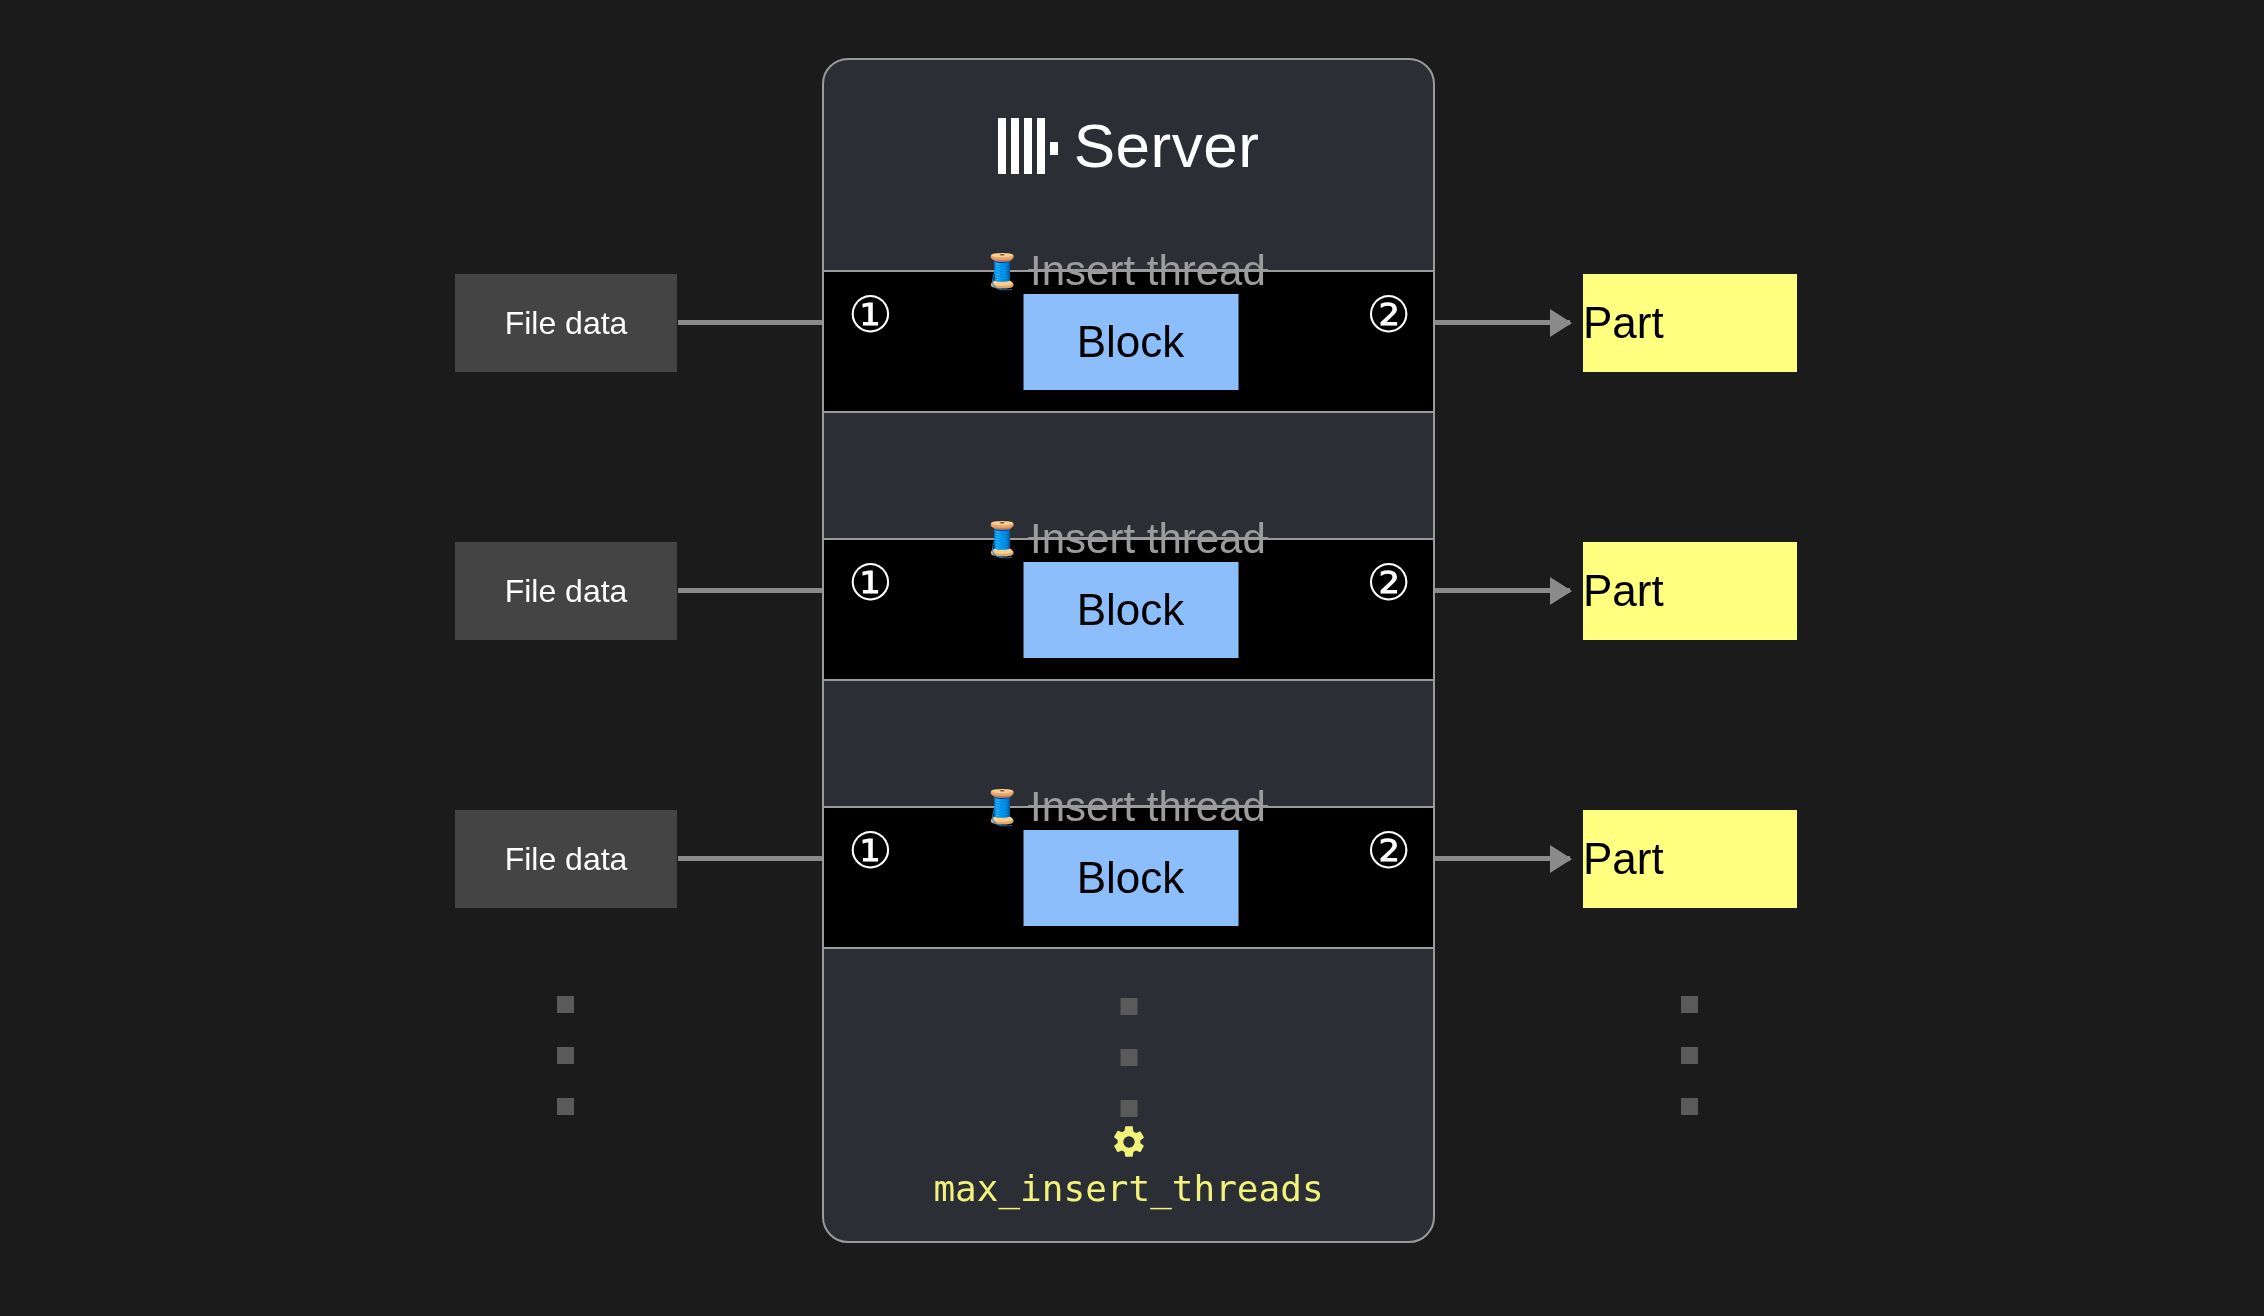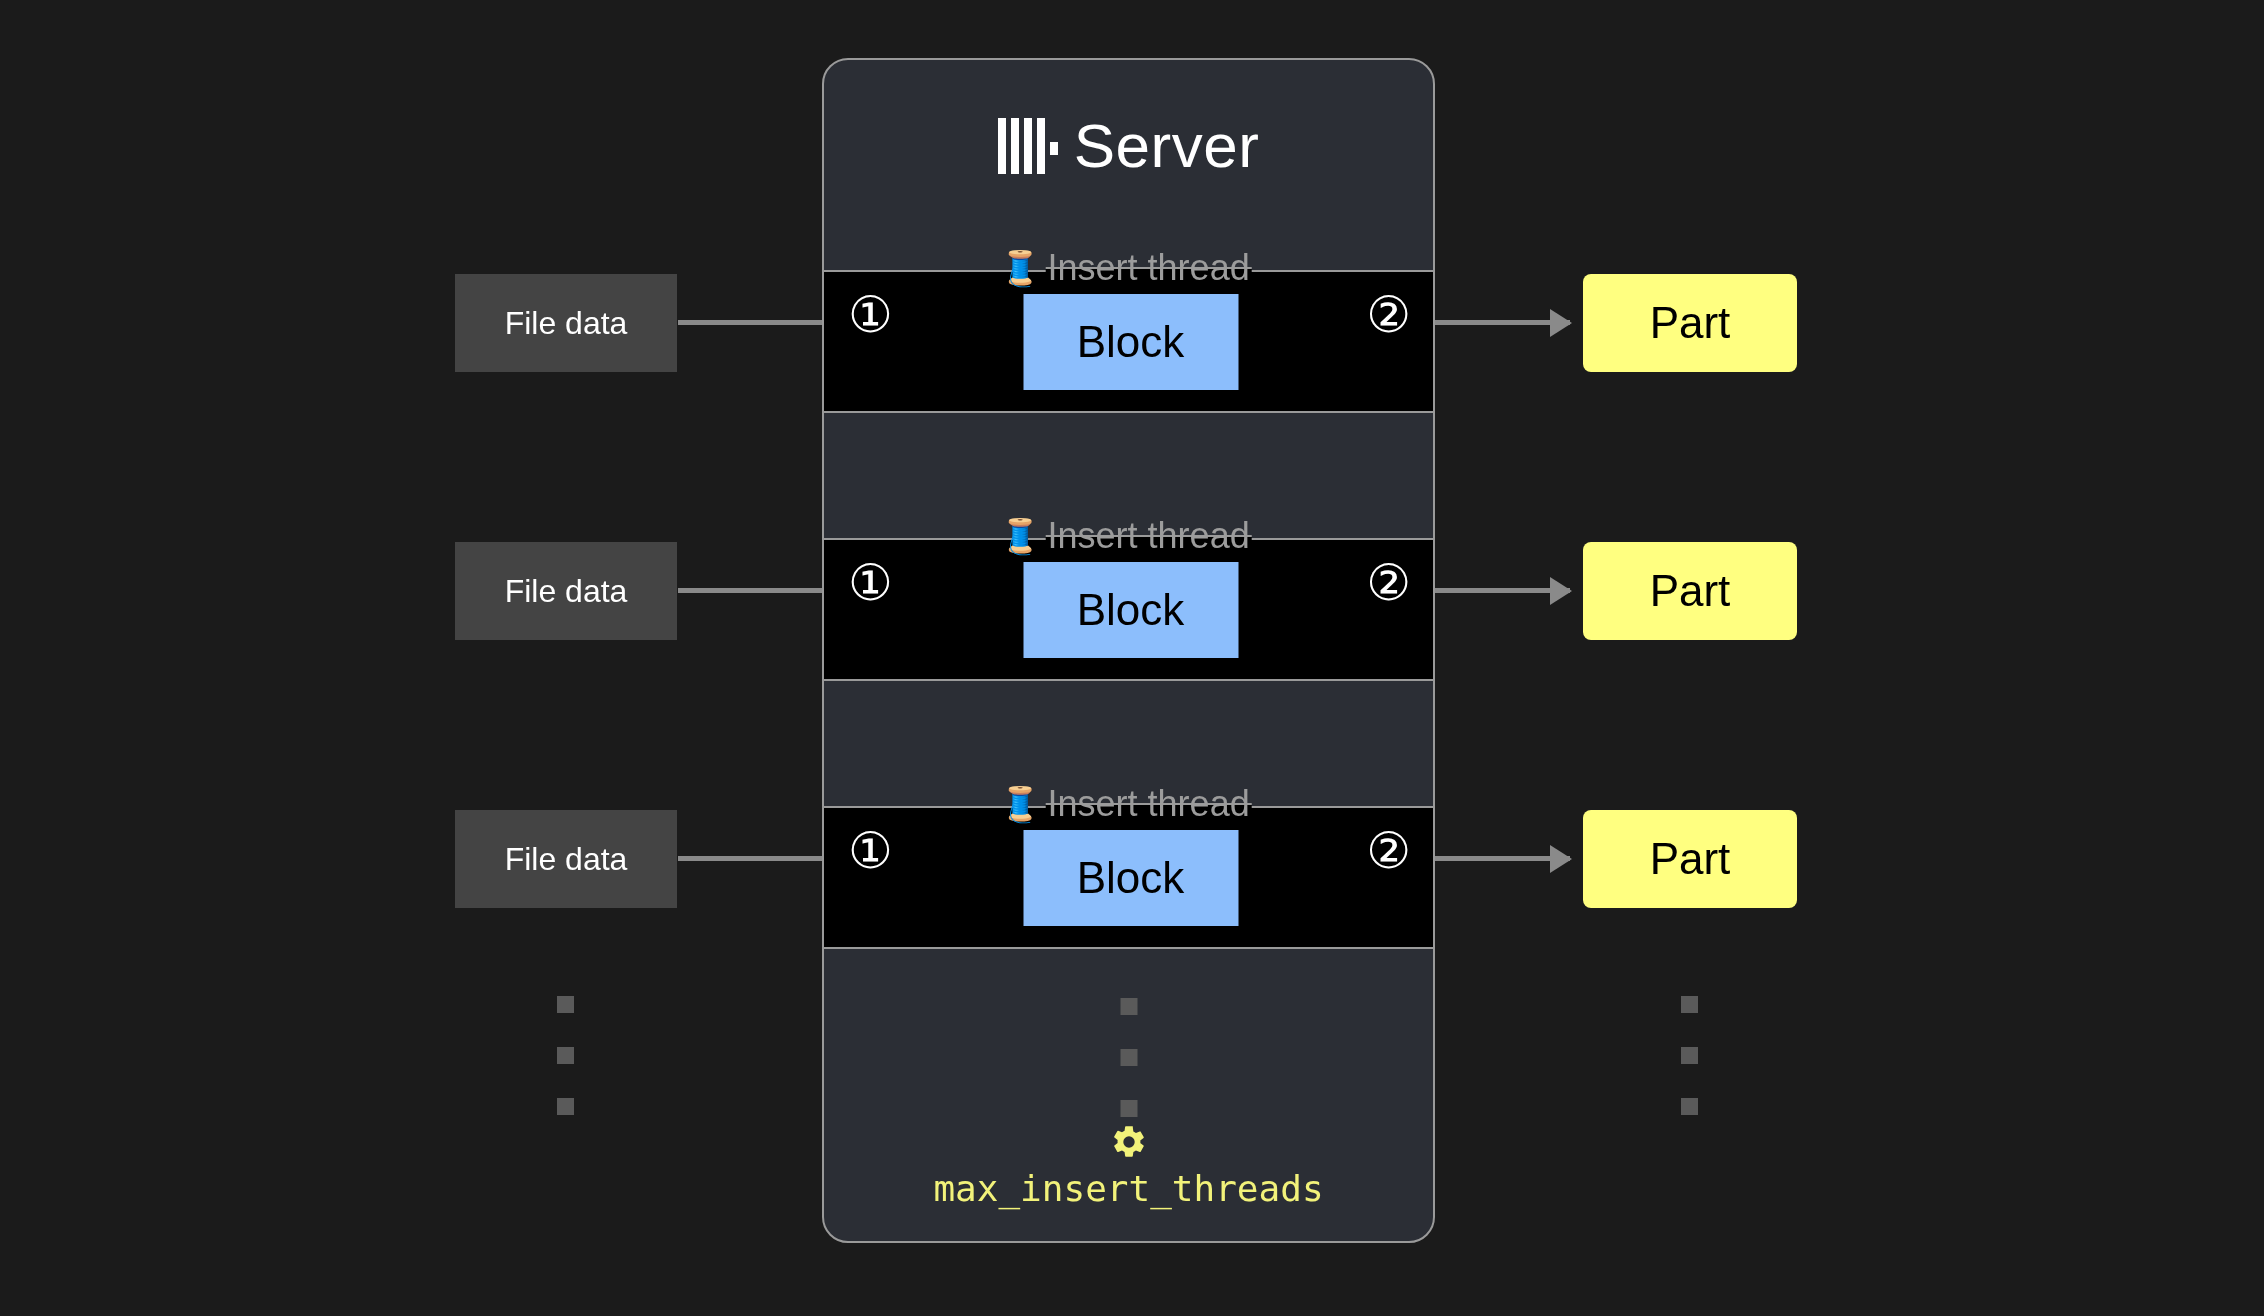--- a/index.html
+++ b/index.html
@@ -82,21 +82,21 @@
     gap: 4px;
     background: transparent;
     white-space: nowrap;
   }
   .thread-legend .spool {
     font-size: 34px;
     line-height: 1;
   }
   .thread-legend .legend-text {
     color: #9c9c9c;
-    font-size: 36px;
+    font-size: 42px;
     line-height: 1;
     background: #000000;
     padding: 0 2px;
   }
   
   #thread-0 .thread-legend .legend-text,
   #thread-1 .thread-legend .legend-text,
   #thread-2 .thread-legend .legend-text {
     background: linear-gradient(to bottom,
       #2b2e35 0%, #2b2e35 46%,
@@ -150,23 +150,21 @@
     white-space: nowrap;
   }
 
   .part-box {
     position: absolute;
     width: 214px;
     height: 98px;
     background: #ffff80;
     display: flex;
     align-items: center;
-    justify-content: center;
     left: 1583px;
-    border-radius: 8px;
   }
   .part-label {
     color: #000000;
     font-size: 44px;
     line-height: 1;
   }
 
   #row-0 .file-box, #row-0 .part-box { top: 274px; }
   #row-1 .file-box, #row-1 .part-box { top: 542px; }
   #row-2 .file-box, #row-2 .part-box { top: 810px; }

